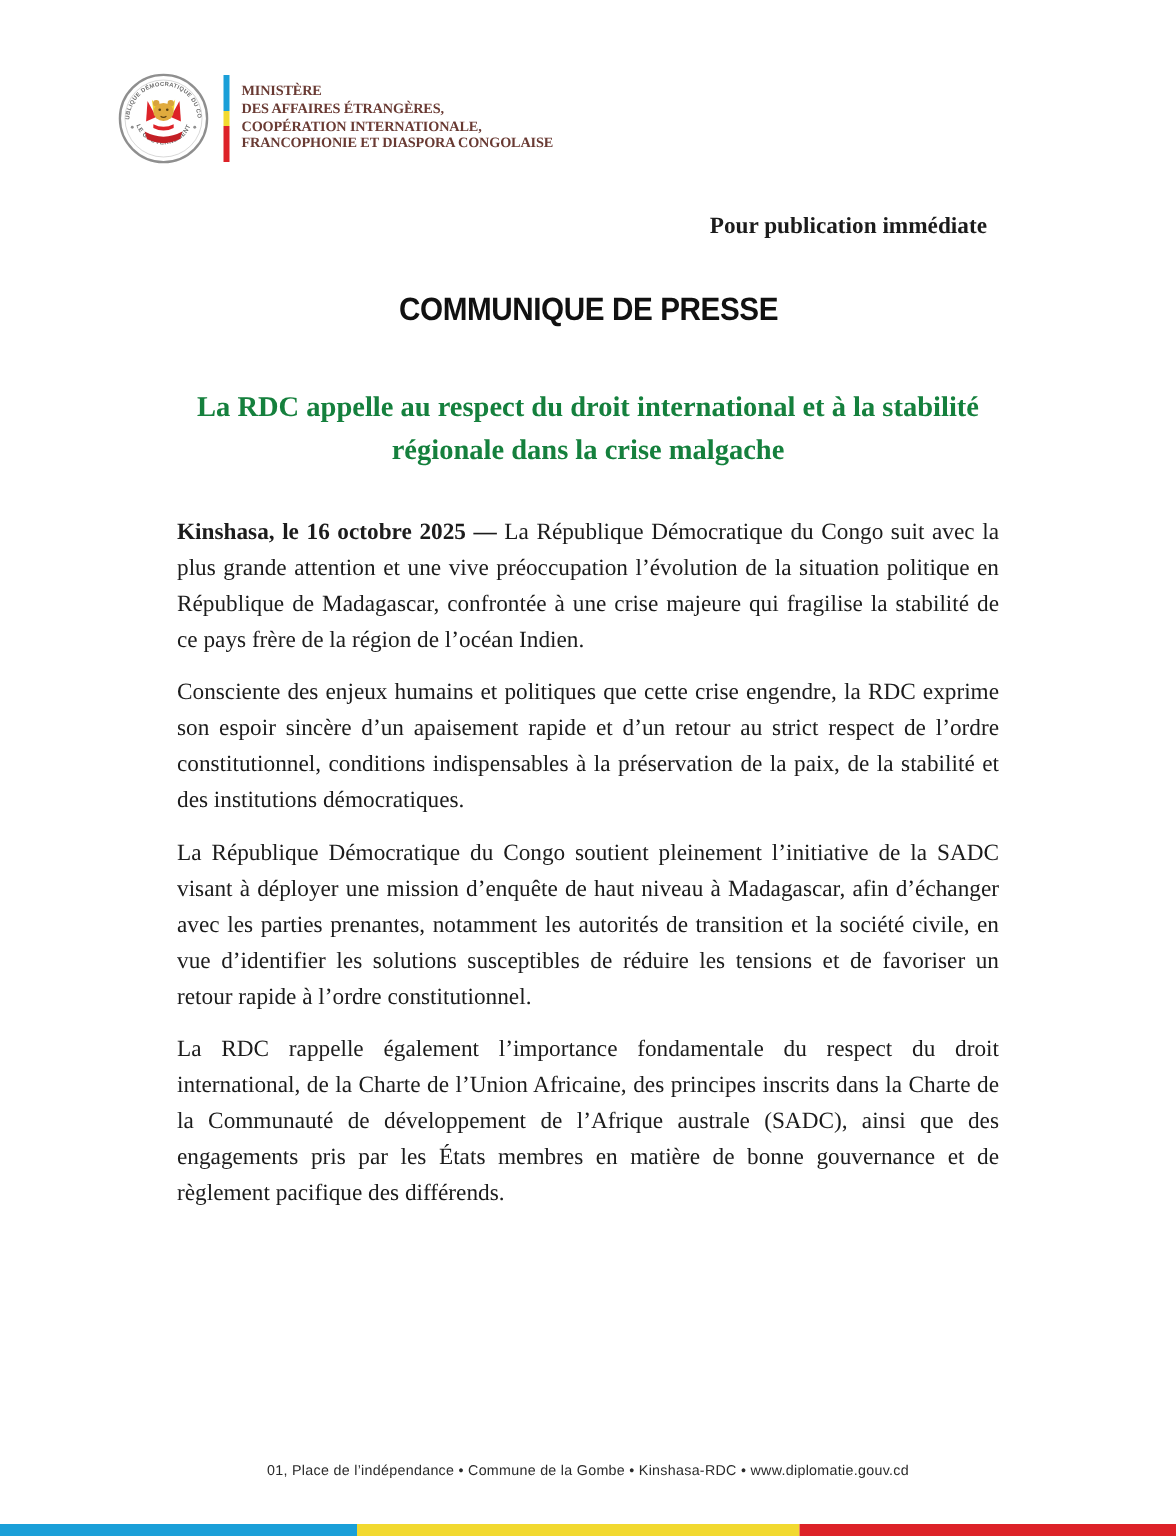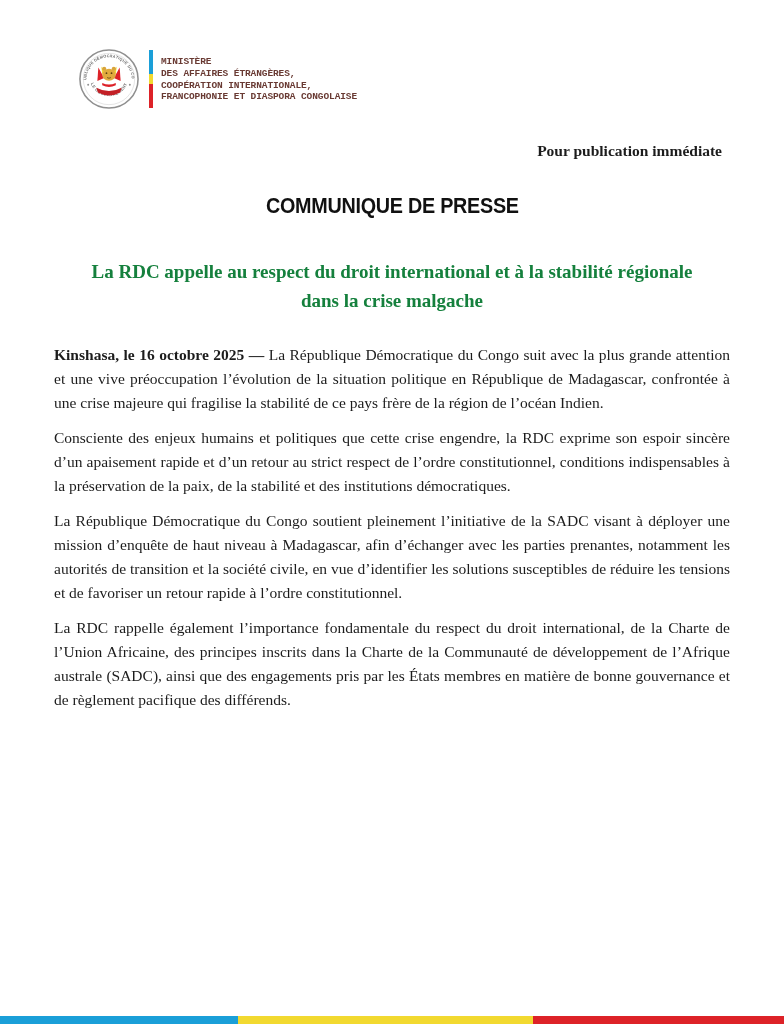--- a/index.html
+++ b/index.html
@@ -7,40 +7,40 @@
   .page {
     position: relative;
     width: 784px;
     height: 1024px;
     background: #ffffff;
     overflow: hidden;
     font-family: "Liberation Serif", serif;
     color: #1c1c1c;
     margin: 0 auto;
   }
-  .content { margin: 0 54px; }
+  .content { margin: 0 118px; }
 
   
   .header-row {
     display: flex;
     align-items: flex-start;
     padding-top: 48px;
     margin-left: 78px;
   }
   .seal-svg { width: 62px; height: 62px; display: block; }
   .flag-stripe {
     width: 4px; height: 58px;
     margin: 2px 8px 0 9px;
     display: flex; flex-direction: column;
   }
   .flag-stripe .b { flex: 0 0 42%; background: var(--flag-blue); }
   .flag-stripe .y { flex: 0 0 16%; background: var(--flag-yellow); }
   .flag-stripe .r { flex: 1; background: var(--flag-red); }
   .ministry {
-    font-family: Liberation Mono, monospace;
+    font-family: Liberation Serif, serif;
     font-weight: bold;
     font-size: 9.5px;
     line-height: 11.8px;
     letter-spacing: -0.1px;
     color: var(--ministry-text);
     padding-top: 8px;
     text-transform: uppercase;
   }
 
   
@@ -177,20 +177,21 @@
     <div class="body-text">
       <p>
         <strong class="dateline">Kinshasa, le 16 octobre 2025 — </strong><span>La République Démocratique du Congo suit avec la plus grande attention et une vive préoccupation l’évolution de la situation politique en République de Madagascar, confrontée à une crise majeure qui fragilise la stabilité de ce pays frère de la région de l’océan Indien.</span>
       </p>
       <p>Consciente des enjeux humains et politiques que cette crise engendre, la RDC exprime son espoir sincère d’un apaisement rapide et d’un retour au strict respect de l’ordre constitutionnel, conditions indispensables à la préservation de la paix, de la stabilité et des institutions démocratiques.</p>
       <p>La République Démocratique du Congo soutient pleinement l’initiative de la SADC visant à déployer une mission d’enquête de haut niveau à Madagascar, afin d’échanger avec les parties prenantes, notamment les autorités de transition et la société civile, en vue d’identifier les solutions susceptibles de réduire les tensions et de favoriser un retour rapide à l’ordre constitutionnel.</p>
       <p>La RDC rappelle également l’importance fondamentale du respect du droit international, de la Charte de l’Union Africaine, des principes inscrits dans la Charte de la Communauté de développement de l’Afrique australe (SADC), ainsi que des engagements pris par les États membres en matière de bonne gouvernance et de règlement pacifique des différends.</p>
     </div>
   </div>
 
+  <div class="footer-address">01, Place de l’indépendance  • Commune de la Gombe • Kinshasa-RDC • www.diplomatie.gouv.cd</div>
 
   <div class="bottom-bar">
     <div class="b"></div>
     <div class="y"></div>
     <div class="r"></div>
   </div>
 
 </div>
 
 </body></html>

